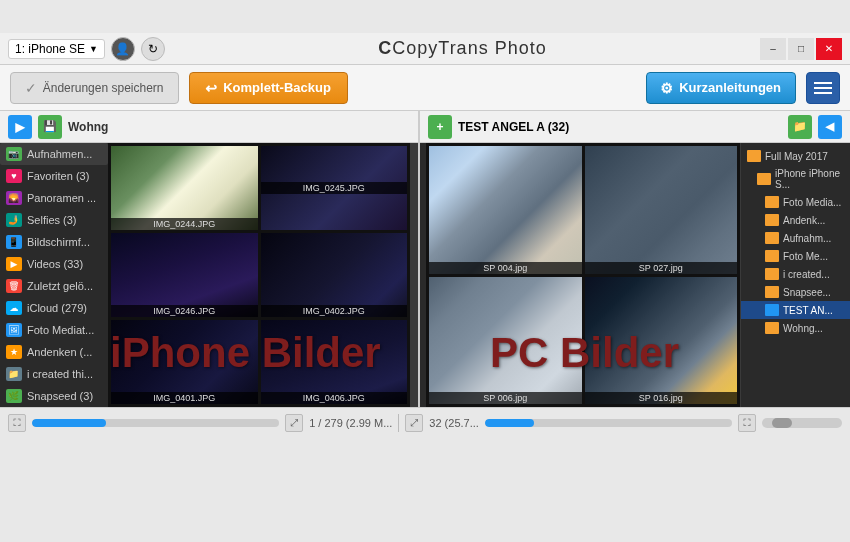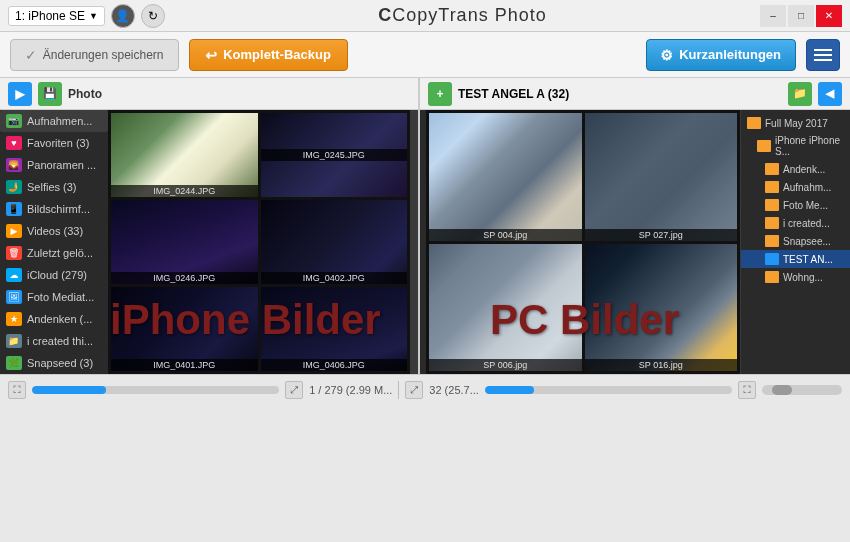--- a/index.html
+++ b/index.html
@@ -7,20 +7,21 @@
 
     
     .titlebar {
       height: 32px;
       background: #f0f0f0;
       display: flex;
       align-items: center;
       justify-content: space-between;
       padding: 0 8px;
       border-bottom: 1px solid #ccc;
+      margin-top: 33px;
     }
     .titlebar-left {
       display: flex;
       align-items: center;
       gap: 6px;
     }
     .device-selector {
       display: flex;
       align-items: center;
       background: #fff;
@@ -424,21 +425,21 @@
     <span></span>
   </button>
 </div>
 
 <div class="panels-wrapper">
 
   <div class="left-panel">
     <div class="left-panel-header">
       <div class="panel-icon-btn blue" style="font-size:12px;">▶</div>
       <div class="panel-icon-btn green" style="font-size:11px;">💾</div>
-      <span style="color:#333; font-size:12px; font-weight:600;">Photo</span>
+      <span style="color:#333; font-size:12px; font-weight:600;">Wohng</span>
     </div>
     <div class="left-inner">
 
       <div class="sidebar">
         <div class="sidebar-item active">
           <div class="si-icon green">📷</div>
           <span>Aufnahmen...</span>
         </div>
         <div class="sidebar-item">
           <div class="si-icon pink">♥</div>
@@ -538,20 +539,24 @@
         <div class="tree-item">
           <div class="tree-icon orange"></div>
           <span>Full May 2017</span>
         </div>
         <div class="tree-item tree-item-indent">
           <div class="tree-icon orange"></div>
           <span>iPhone iPhone S...</span>
         </div>
         <div class="tree-item tree-item-indent2">
           <div class="tree-icon orange"></div>
+          <span>Foto Media...</span>
+        </div>
+        <div class="tree-item tree-item-indent2">
+          <div class="tree-icon orange"></div>
           <span>Andenk...</span>
         </div>
         <div class="tree-item tree-item-indent2">
           <div class="tree-icon orange"></div>
           <span>Aufnahm...</span>
         </div>
         <div class="tree-item tree-item-indent2">
           <div class="tree-icon orange"></div>
           <span>Foto Me...</span>
         </div>

